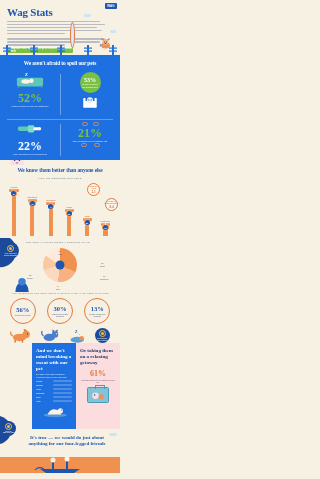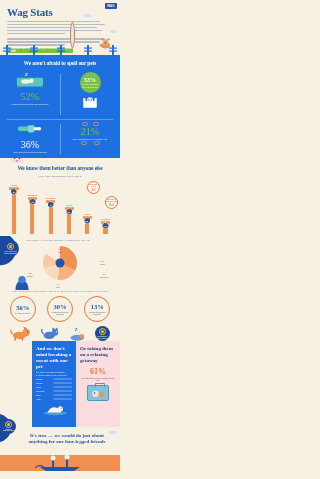--- a/index.html
+++ b/index.html
@@ -40,21 +40,21 @@
   
   .blue { background:#1e6fe0; color:#fff; }
   .sec-head { text-align:center; font-size:5.4px; padding:5px 6px 4px; letter-spacing:-.1px;}
   .sub-label { font-size:2.4px; text-align:center; letter-spacing:.3px; opacity:.9; }
 
   .stat-grid { display:flex; position:relative; }
   .stat-cell { flex:1; padding:2px 3px 5px; text-align:center; position:relative; }
   .vdiv { position:absolute; top:4px; bottom:4px; left:50%; width:.5px; background:rgba(255,255,255,.35);}
   .hdiv { height:.5px; background:rgba(255,255,255,.3); margin:0 7px; }
 
-  .bignum { font-size:10px; font-weight:normal; font-family:"Liberation Serif",serif; line-height:1;}
+  .bignum { font-size:12px; font-weight:bold; font-family:"Liberation Serif",serif; line-height:1;}
   .num-green { color:#7ac143; }
   .num-white { color:#fff; }
   .cap { font-size:2.2px; line-height:1.25; margin-top:1px; opacity:.92; padding:0 1px;}
 
   .badge { width:21px;height:21px;border-radius:50%; background:#7ac143; margin:0 auto;
            display:flex; flex-direction:column; align-items:center; justify-content:center; color:#fff;}
   .badge .bn { font-size:6px; font-weight:bold; font-family:"Liberation Serif",serif; }
   .badge .bc { font-size:1.7px; line-height:1.2; text-align:center; padding:0 2px;}
 
   .bed { width:30px;height:16px;margin:0 auto;position:relative; }
@@ -239,21 +239,21 @@
 
     <div class="stat-grid">
       <div class="vdiv"></div>
       <div class="stat-cell">
         <svg width="26" height="13" viewBox="0 0 34 18">
           <rect x="0" y="5" width="16" height="6" rx="3" fill="#5ec8b8"></rect>
           <rect x="14" y="3" width="9" height="10" rx="2" fill="#7ddbcb"></rect>
           <rect x="22" y="6" width="7" height="4" rx="1" fill="#fff"></rect>
           <circle cx="30" cy="8" r="2.5" fill="#fdf3e7"></circle>
         </svg>
-        <div class="bignum num-white">36%</div>
+        <div class="bignum num-white">22%</div>
         <div class="cap">have given their pet a special treat</div>
       </div>
       <div class="stat-cell">
         <div style="display:flex;justify-content:center;gap:5px;margin-bottom:1px">
           <svg width="6" height="4" viewBox="0 0 10 7">
             <ellipse cx="5" cy="3.5" rx="4.5" ry="3" fill="none" stroke="#f0914f" stroke-width="1.4"></ellipse>
           </svg>
           <svg width="6" height="4" viewBox="0 0 10 7">
             <ellipse cx="5" cy="3.5" rx="4.5" ry="3" fill="none" stroke="#f0914f" stroke-width="1.4"></ellipse>
           </svg>

